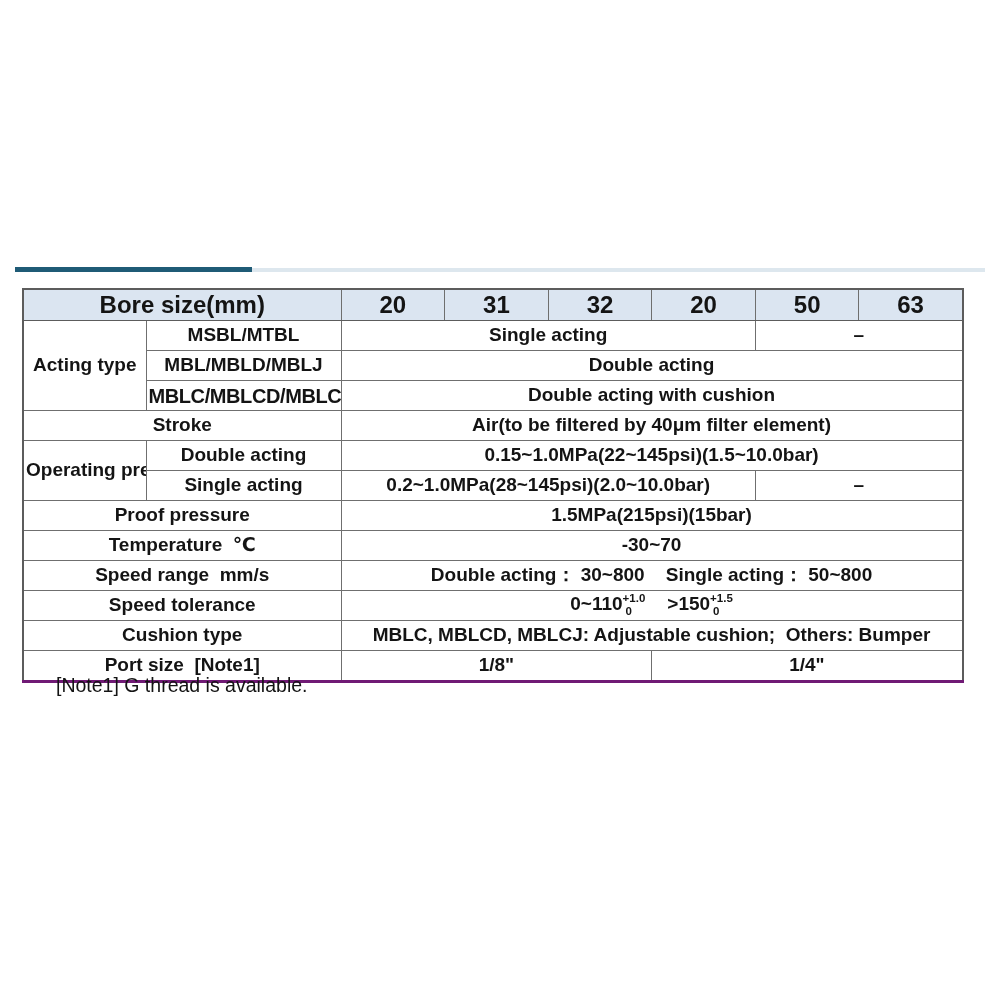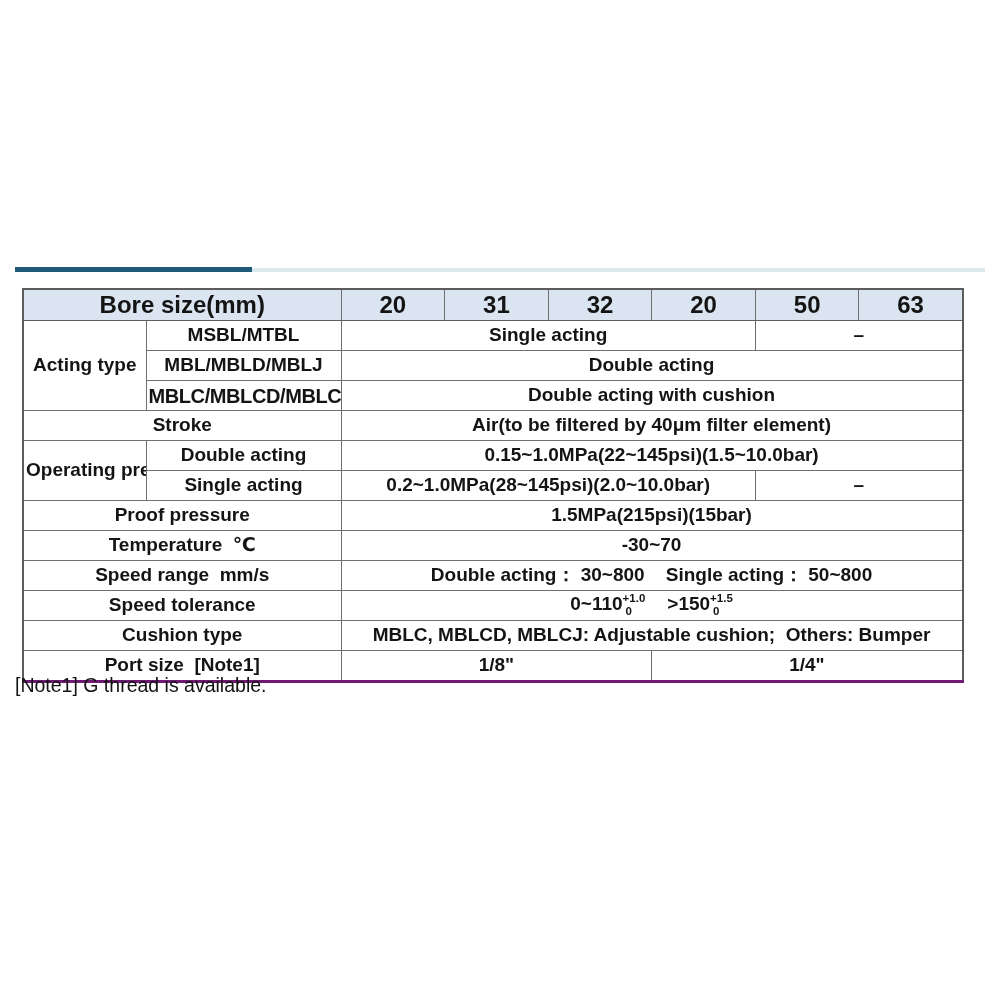--- a/index.html
+++ b/index.html
@@ -38,21 +38,21 @@
   .tolstack{
     display:inline-flex;flex-direction:column;vertical-align:middle;
     font-size:11.5px;line-height:1.05;text-align:left;
     position:relative;top:-1px;
   }
   .tolstack .tsub{padding-left:3px;}
   .tolgap{display:inline-block;width:22px;}
   .notes{
     position:absolute;left:15px;top:672px;font-size:19.5px;line-height:26px;
   }
-  .notes div{margin-bottom:0;}
+  .notes div{margin-bottom:0;margin-left:41px;}
 </style>
 </head>
 <body>
 
 <div class="accent-row">
   <div class="accent-dark"></div>
   <div class="accent-light"></div>
 </div>
 
 <table class="spec">

